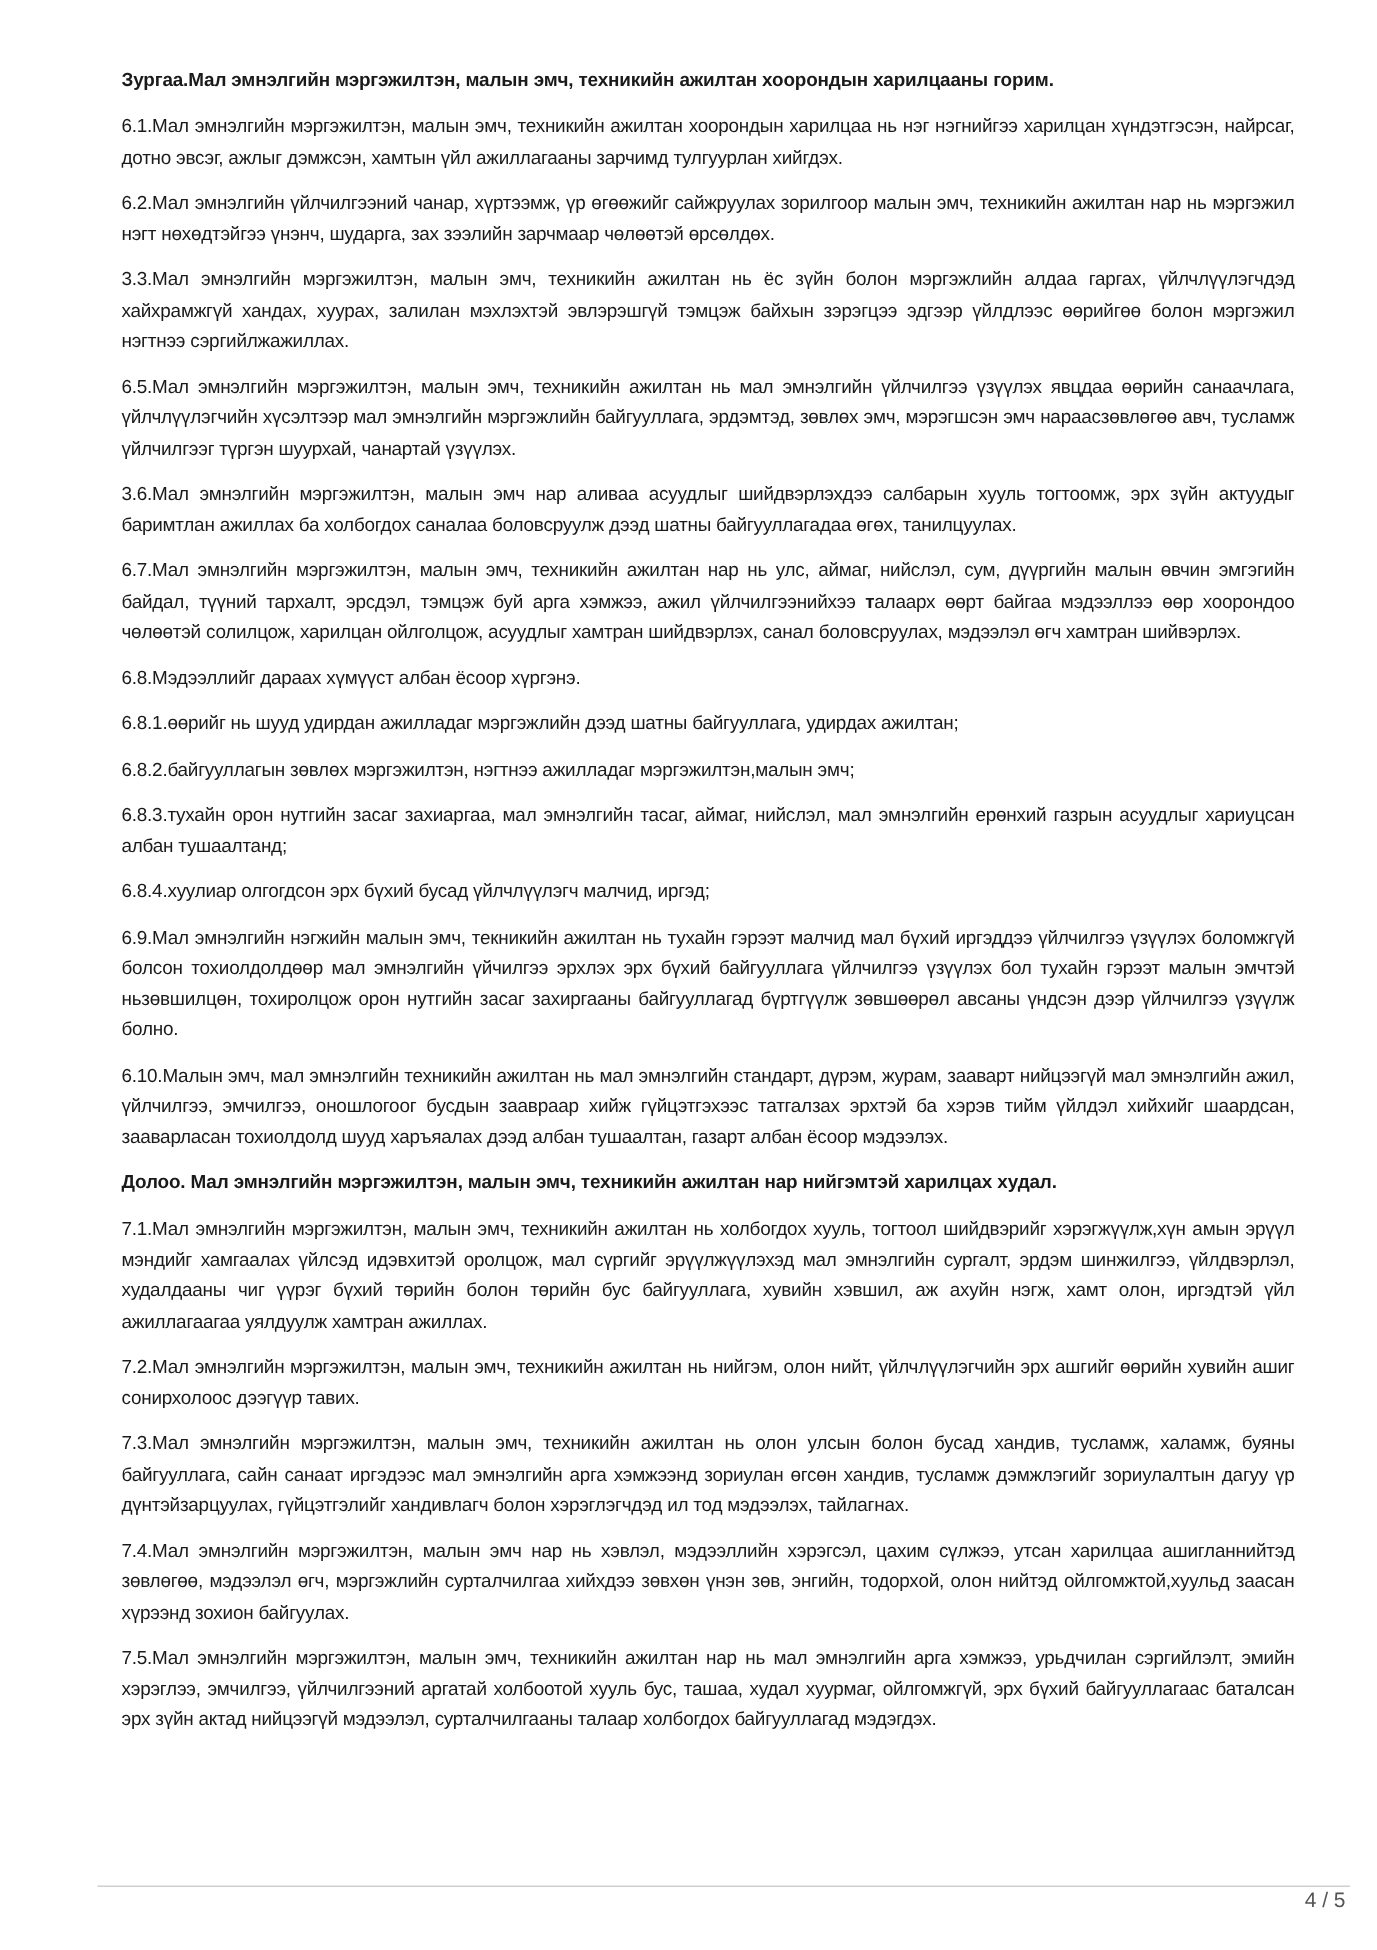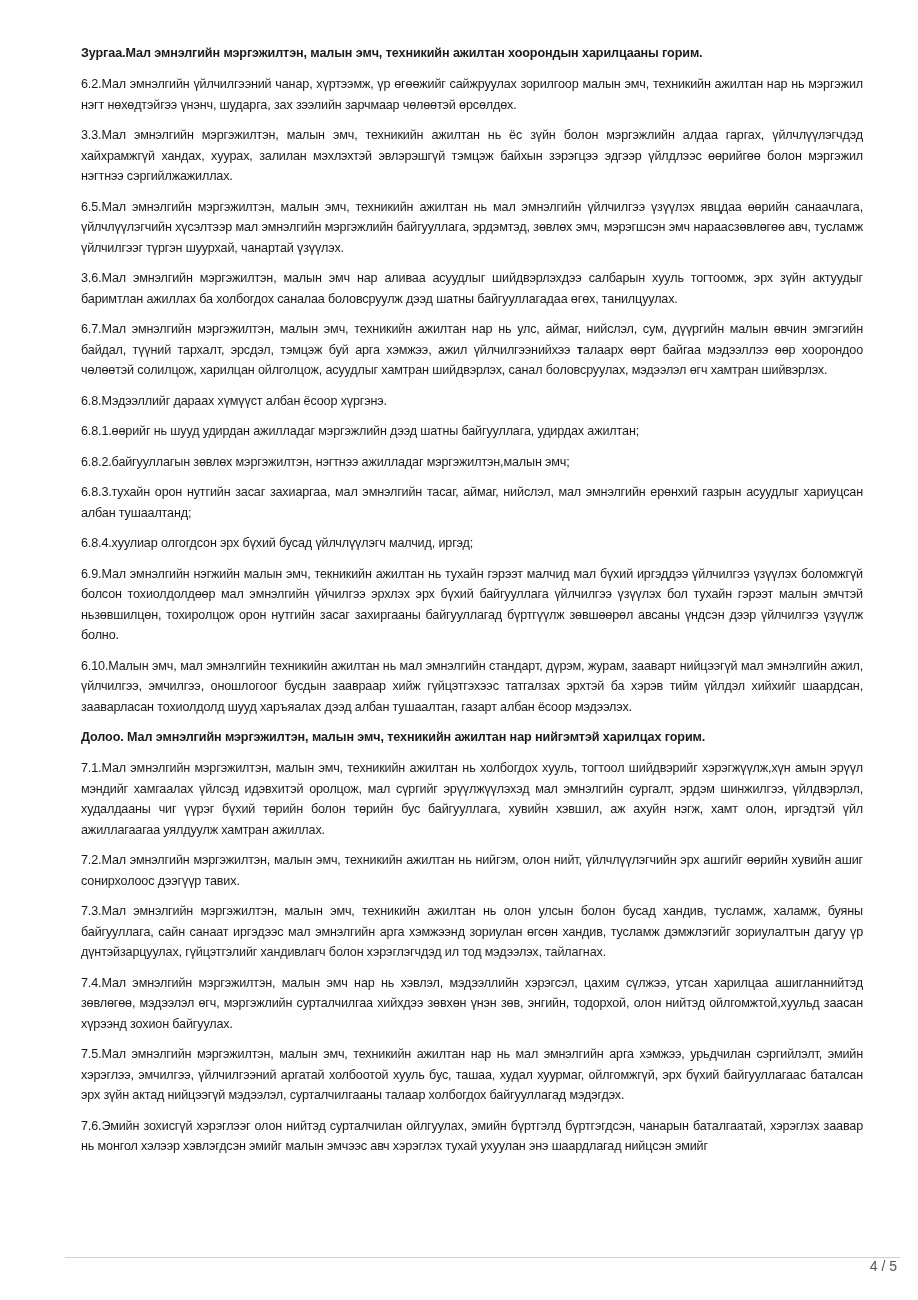--- a/index.html
+++ b/index.html
@@ -51,35 +51,35 @@
       font-size: 14px;
       color: #555555;
       font-family: "Liberation Sans", sans-serif;
     }
   </style>
 </head>
 <body>
 
 <div class="page">
   <div class="heading">Зургаа.Мал эмнэлгийн мэргэжилтэн, малын эмч, техникийн ажилтан хоорондын харилцааны горим.</div>
+  <p class="para">6.1.Мал эмнэлгийн мэргэжилтэн, малын эмч, техникийн ажилтан хоорондын харилцаа нь нэг нэгнийгээ харилцан хүндэтгэсэн, найрсаг, дотно эвсэг, ажлыг дэмжсэн, хамтын үйл ажиллагааны зарчимд тулгуурлан хийгдэх.</p>
   <p class="para">6.2.Мал эмнэлгийн үйлчилгээний чанар, хүртээмж, үр өгөөжийг сайжруулах зорилгоор малын эмч, техникийн ажилтан нар нь мэргэжил нэгт нөхөдтэйгээ үнэнч, шударга, зах зээлийн зарчмаар чөлөөтэй өрсөлдөх.</p>
   <p class="para">3.3.Мал эмнэлгийн мэргэжилтэн, малын эмч, техникийн ажилтан нь ёс зүйн болон мэргэжлийн алдаа гаргах, үйлчлүүлэгчдэд хайхрамжгүй хандах, хуурах, залилан мэхлэхтэй эвлэрэшгүй тэмцэж байхын зэрэгцээ эдгээр үйлдлээс өөрийгөө болон мэргэжил нэгтнээ сэргийлжажиллах.</p>
   <p class="para">6.5.Мал эмнэлгийн мэргэжилтэн, малын эмч, техникийн ажилтан нь мал эмнэлгийн үйлчилгээ үзүүлэх явцдаа өөрийн санаачлага, үйлчлүүлэгчийн хүсэлтээр мал эмнэлгийн мэргэжлийн байгууллага, эрдэмтэд, зөвлөх эмч, мэрэгшсэн эмч нараасзөвлөгөө авч, тусламж үйлчилгээг түргэн шуурхай, чанартай үзүүлэх.</p>
   <p class="para">3.6.Мал эмнэлгийн мэргэжилтэн, малын эмч нар аливаа асуудлыг шийдвэрлэхдээ салбарын хууль тогтоомж, эрх зүйн актуудыг баримтлан ажиллах ба холбогдох саналаа боловсруулж дээд шатны байгууллагадаа өгөх, танилцуулах.</p>
   <p class="para"><span>6.7.Мал эмнэлгийн мэргэжилтэн, малын эмч, техникийн ажилтан нар нь улс, аймаг, нийслэл, сум, дүүргийн малын өвчин эмгэгийн байдал, түүний тархалт, эрсдэл, тэмцэж буй арга хэмжээ, ажил үйлчилгээнийхээ </span><b>т</b><span>алаарх өөрт байгаа мэдээллээ өөр хоорондоо чөлөөтэй солилцож, харилцан ойлголцож, асуудлыг хамтран шийдвэрлэх, санал боловсруулах, мэдээлэл өгч хамтран шийвэрлэх.</span></p>
   <p class="para">6.8.Мэдээллийг дараах хүмүүст албан ёсоор хүргэнэ.</p>
   <p class="para">6.8.1.өөрийг нь шууд удирдан ажилладаг мэргэжлийн дээд шатны байгууллага,  удирдах ажилтан;</p>
   <p class="para">6.8.2.байгууллагын зөвлөх мэргэжилтэн, нэгтнээ ажилладаг мэргэжилтэн,малын эмч;</p>
   <p class="para">6.8.3.тухайн орон нутгийн засаг захиаргаа, мал эмнэлгийн тасаг, аймаг, нийслэл, мал эмнэлгийн ерөнхий газрын асуудлыг хариуцсан албан тушаалтанд;</p>
   <p class="para">6.8.4.хуулиар олгогдсон эрх бүхий бусад үйлчлүүлэгч малчид, иргэд;</p>
   <p class="para">6.9.Мал эмнэлгийн нэгжийн малын эмч, текникийн ажилтан нь тухайн гэрээт малчид мал бүхий иргэддээ үйлчилгээ үзүүлэх боломжгүй болсон тохиолдолдөөр мал эмнэлгийн үйчилгээ эрхлэх эрх бүхий байгууллага үйлчилгээ үзүүлэх бол тухайн гэрээт малын эмчтэй ньзөвшилцөн, тохиролцож орон нутгийн засаг захиргааны байгууллагад бүртгүүлж зөвшөөрөл авсаны үндсэн дээр үйлчилгээ үзүүлж болно.</p>
   <p class="para">6.10.Малын эмч, мал эмнэлгийн техникийн ажилтан нь мал эмнэлгийн стандарт, дүрэм, журам, зааварт нийцээгүй мал эмнэлгийн ажил, үйлчилгээ, эмчилгээ, оношлогоог бусдын заавраар хийж гүйцэтгэхээс татгалзах эрхтэй ба хэрэв тийм үйлдэл хийхийг шаардсан, зааварласан тохиолдолд шууд харъяалах дээд албан тушаалтан, газарт албан ёсоор мэдээлэх.</p>
-  <div class="heading">Долоо. Мал эмнэлгийн мэргэжилтэн, малын эмч, техникийн ажилтан нар нийгэмтэй харилцах горим.</div>
+  <div class="heading">Долоо. Мал эмнэлгийн мэргэжилтэн, малын эмч, техникийн ажилтан нар нийгэмтэй харилцах худал.</div>
   <p class="para">7.1.Мал эмнэлгийн мэргэжилтэн, малын эмч, техникийн ажилтан нь холбогдох хууль, тогтоол шийдвэрийг хэрэгжүүлж,хүн амын эрүүл мэндийг хамгаалах үйлсэд идэвхитэй оролцож, мал сүргийг эрүүлжүүлэхэд мал эмнэлгийн сургалт, эрдэм шинжилгээ, үйлдвэрлэл, худалдааны чиг үүрэг бүхий төрийн болон төрийн бус байгууллага, хувийн хэвшил, аж ахуйн нэгж, хамт олон, иргэдтэй үйл ажиллагаагаа уялдуулж хамтран ажиллах.</p>
   <p class="para">7.2.Мал эмнэлгийн мэргэжилтэн, малын эмч, техникийн ажилтан нь нийгэм, олон нийт, үйлчлүүлэгчийн эрх ашгийг өөрийн хувийн ашиг сонирхолоос дээгүүр тавих.</p>
   <p class="para">7.3.Мал эмнэлгийн мэргэжилтэн, малын эмч, техникийн ажилтан нь олон улсын болон бусад хандив, тусламж, халамж, буяны байгууллага, сайн санаат иргэдээс мал эмнэлгийн арга хэмжээнд зориулан өгсөн хандив, тусламж дэмжлэгийг зориулалтын дагуу үр дүнтэйзарцуулах, гүйцэтгэлийг хандивлагч болон хэрэглэгчдэд ил тод мэдээлэх, тайлагнах.</p>
   <p class="para">7.4.Мал эмнэлгийн мэргэжилтэн, малын эмч нар нь хэвлэл, мэдээллийн хэрэгсэл, цахим сүлжээ, утсан харилцаа ашигланнийтэд зөвлөгөө, мэдээлэл өгч, мэргэжлийн сурталчилгаа хийхдээ зөвхөн үнэн зөв, энгийн, тодорхой, олон нийтэд ойлгомжтой,хуульд заасан хүрээнд зохион байгуулах.</p>
   <p class="para">7.5.Мал эмнэлгийн мэргэжилтэн, малын эмч, техникийн ажилтан нар нь мал эмнэлгийн арга хэмжээ, урьдчилан сэргийлэлт, эмийн хэрэглээ, эмчилгээ, үйлчилгээний аргатай холбоотой хууль бус, ташаа, худал хуурмаг, ойлгомжгүй, эрх бүхий байгууллагаас баталсан эрх зүйн актад нийцээгүй мэдээлэл, сурталчилгааны талаар холбогдох байгууллагад мэдэгдэх.</p>
-  <p class="para">7.6.Эмийн зохисгүй хэрэглээг олон нийтэд сурталчилан ойлгуулах, эмийн бүртгэлд бүртгэгдсэн, чанарын баталгаатай, хэрэглэх заавар нь монгол хэлээр хэвлэгдсэн эмийг малын эмчээс авч хэрэглэх тухай ухуулан энэ шаардлагад нийцсэн эмийг</p>
 </div>
 
 <div class="footer-rule"></div>
 <div class="page-num">4 / 5</div>
 
 </body></html>

